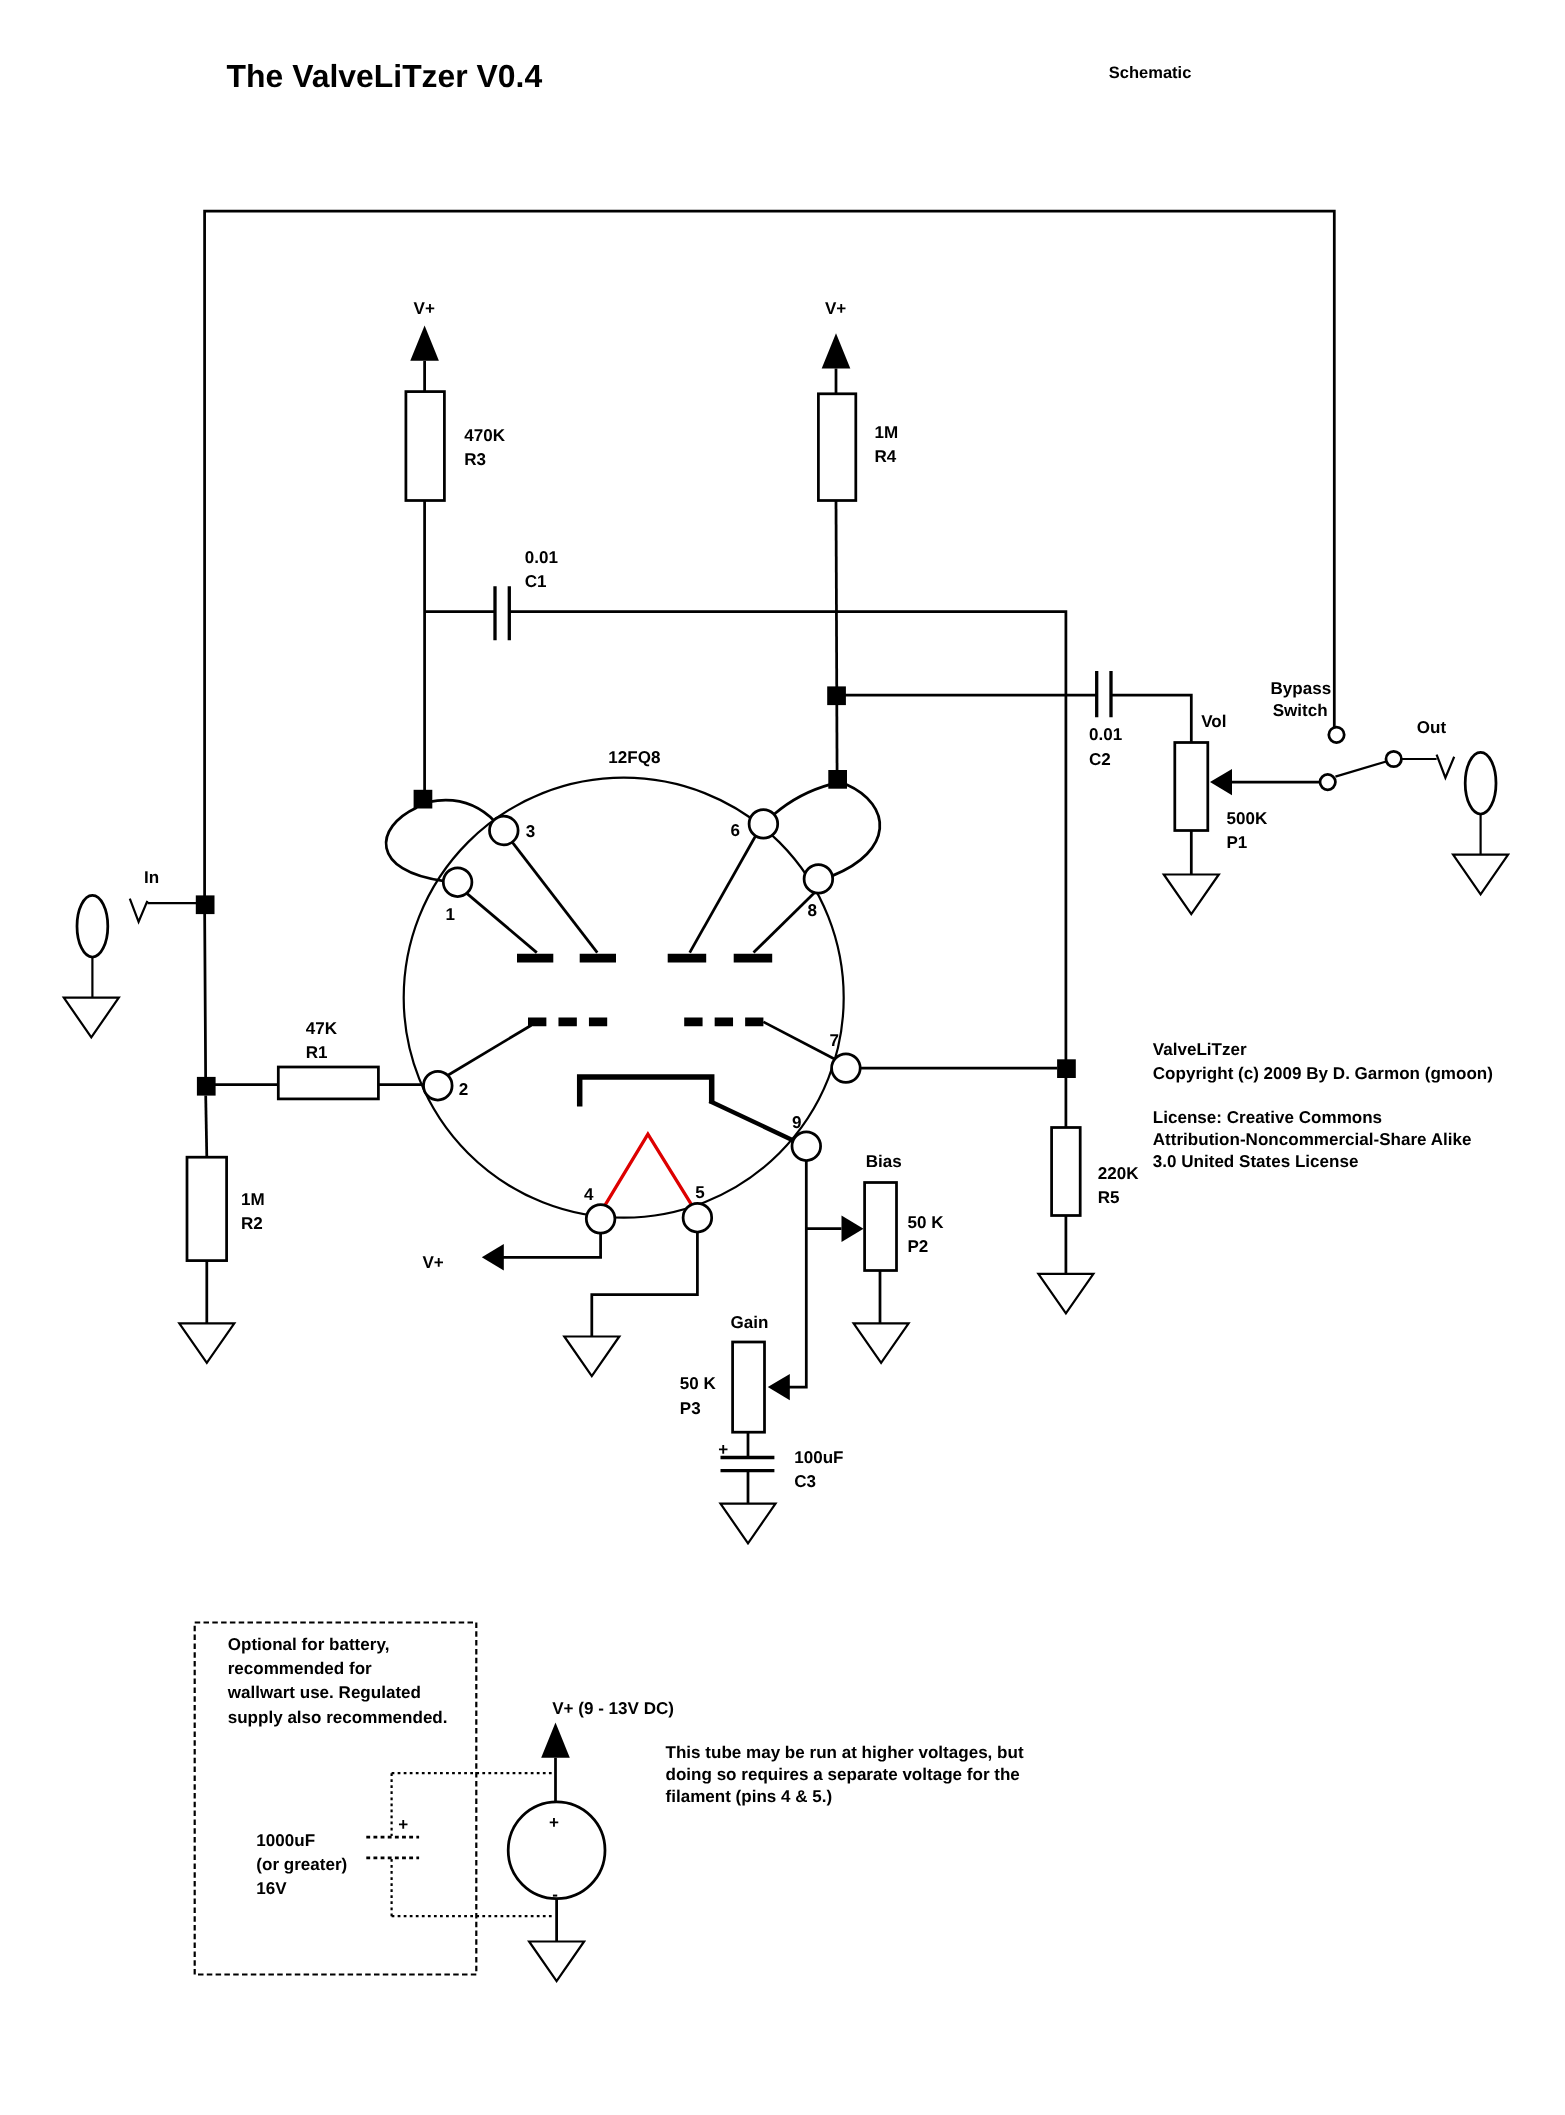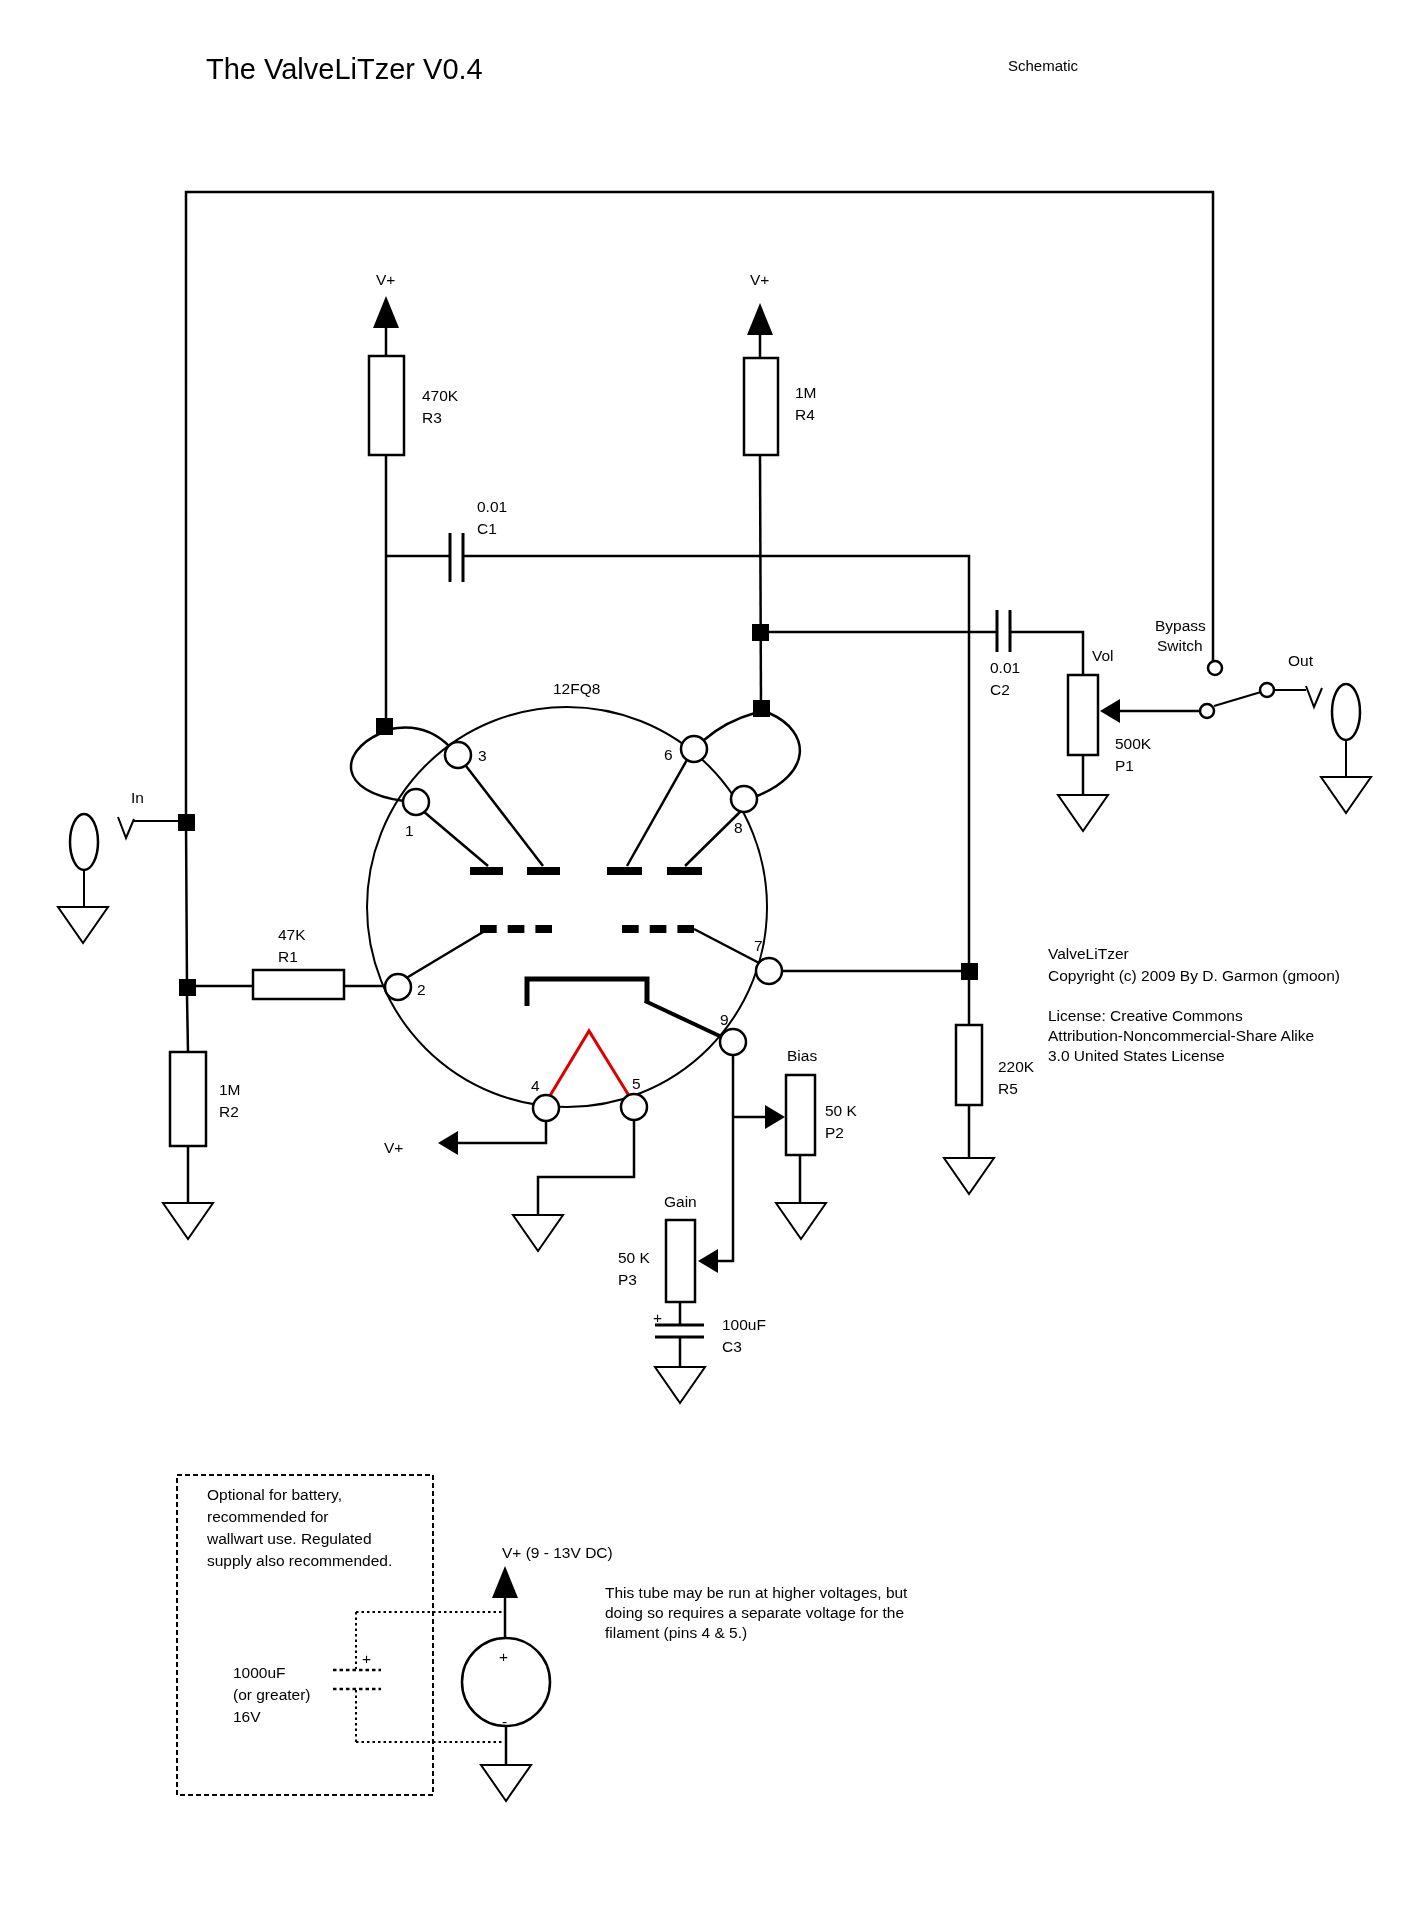--- a/index.html
+++ b/index.html
@@ -1,16 +1,16 @@
 <!DOCTYPE html>
 <html><head>
 <meta charset="utf-8">
 <style>
   html,body{margin:0;padding:0;background:#ffffff;}
-  .stage{position:relative;width:1423px;height:1923px;background:#fff;}
+  .stage{position:relative;width:1423px;height:1923px;background:#fff;font-weight:bold;}
   svg{display:block;}
   .wire{stroke:#000;stroke-width:2.5;fill:none;}
   .thin{stroke:#000;stroke-width:2;fill:none;}
   .plateline{stroke:#000;stroke-width:2.5;fill:none;}
   .comp{fill:#fff;stroke:#000;stroke-width:2.5;}
   .envelope{fill:none;stroke:#000;stroke-width:2;}
   .pin{fill:#fff;stroke:#000;stroke-width:2.5;}
   .plate{stroke:#000;stroke-width:8;fill:none;}
   .grid{stroke:#000;stroke-width:8;fill:none;stroke-dasharray:16.7 11;}
   .cath{stroke:#000;stroke-width:5;fill:none;}

